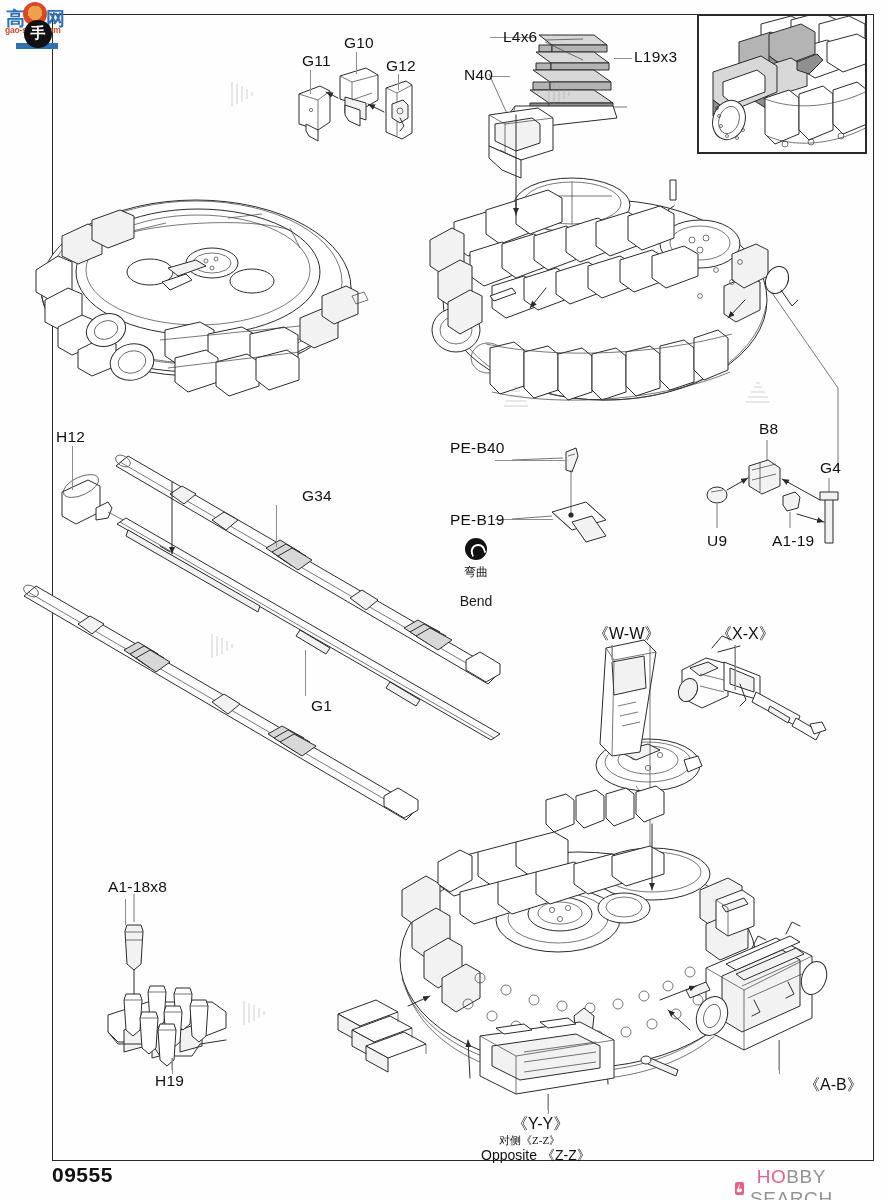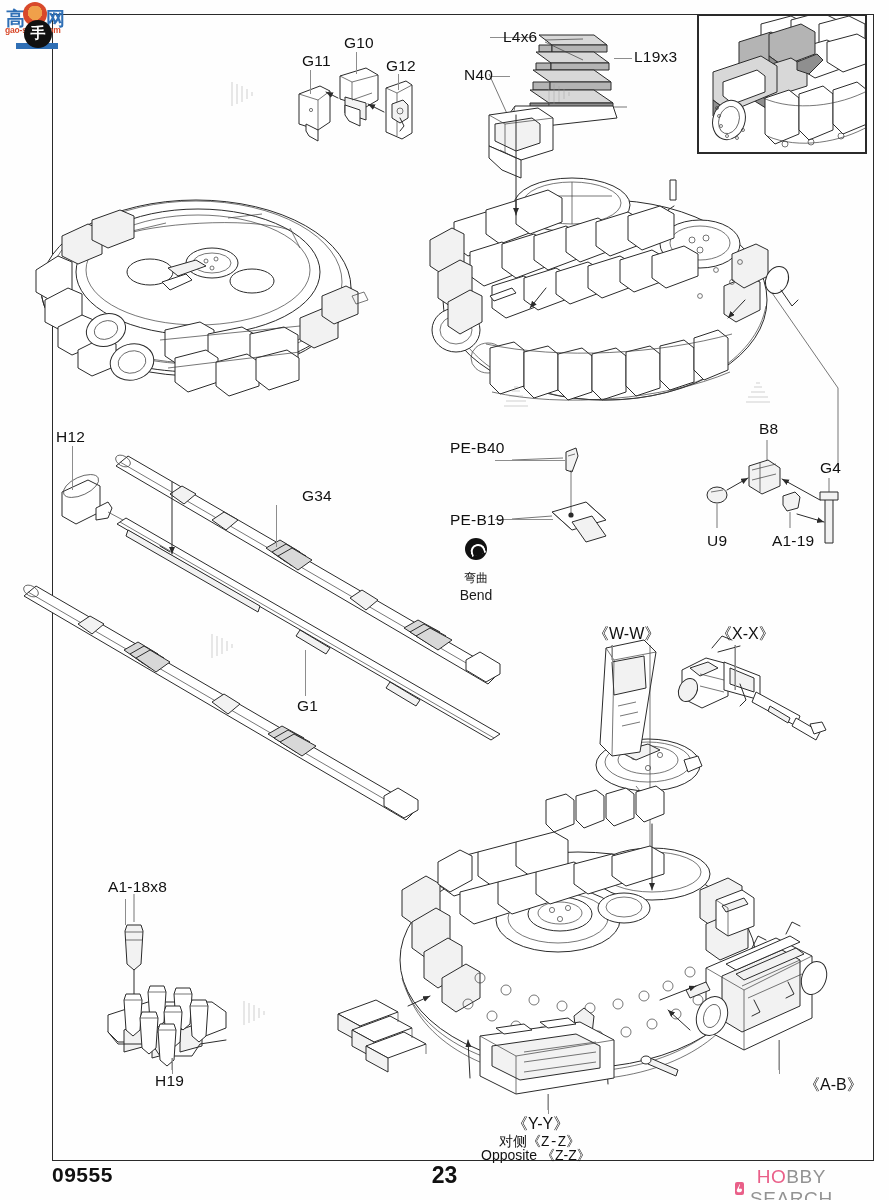--- a/index.html
+++ b/index.html
@@ -40,29 +40,29 @@
   .wm .blackdisc{position:absolute;left:20px;top:18px;width:28px;height:28px;border-radius:50%;background:#111;}
   .wm .blackdisc span{position:absolute;left:50%;top:50%;transform:translate(-50%,-52%);color:#fff;font-size:15px;font-weight:bold;font-family:"DejaVu Sans",sans-serif;}
   .wm .bluebar{position:absolute;left:12px;top:41px;width:42px;height:6px;background:#2f6fb5;}
 
   
   .inset{position:absolute;left:697px;top:14px;width:170px;height:140px;border:2px solid #2a2a2a;background:#fff;overflow:hidden;box-sizing:border-box;}
 
   
   .lbl{position:absolute;font-size:15.5px;color:#111;white-space:nowrap;letter-spacing:.2px;}
   .sect{position:absolute;font-size:16px;color:#111;white-space:nowrap;}
-  .cnsmall{position:absolute;font-size:14px;color:#111;white-space:nowrap;font-family:Liberation Mono, monospace;}
+  .cnsmall{position:absolute;font-size:11px;color:#111;white-space:nowrap;font-family:Liberation Serif, serif;}
   .ensmall{position:absolute;font-size:14px;color:#111;white-space:nowrap;text-align:right;}
 
   
   .bend{position:absolute;text-align:center;width:70px;}
   .bend .disc{width:22px;height:22px;border-radius:50%;background:#111;margin:0 auto;position:relative;}
   .bend .disc:after{content:"";position:absolute;left:5px;top:6px;width:11px;height:9px;border:2px solid #fff;border-radius:50% 50% 0 0 / 70% 70% 0 0;border-bottom:none;transform:rotate(-18deg);}
-  .bend .cn{font-size:12px;margin-top:10px;font-family:Liberation Sans, sans-serif;}
-  .bend .en{font-size:14px;margin-top:0px;}
+  .bend .cn{font-size:12px;margin-top:4px;font-family:Liberation Sans, sans-serif;}
+  .bend .en{font-size:14px;margin-top:12px;}
 
   
   .ld{position:absolute;background:#8d8d8d;}
   .ldv{width:1px;}
   .ldh{height:1px;}
 
   
   .chev{position:absolute;opacity:.30;}
   .chev svg{display:block;}
 
@@ -723,21 +723,21 @@
   <div class="ld ldv" style="left:548px;top:1094px;height:20px;"></div>
 
   <div class="lbl" style="left:302px;top:52px;">G11</div>
   <div class="lbl" style="left:344px;top:34px;">G10</div>
   <div class="lbl" style="left:386px;top:57px;">G12</div>
   <div class="lbl" style="left:503px;top:28px;">L4x6</div>
   <div class="lbl" style="left:634px;top:48px;">L19x3</div>
   <div class="lbl" style="left:452px;top:66px;margin-left:12px;">N40</div>
   <div class="lbl" style="left:56px;top:428px;">H12</div>
   <div class="lbl" style="left:258px;top:487px;margin-left:44px;">G34</div>
-  <div class="lbl" style="left:297px;top:697px;">G1</div>
+  <div class="lbl" style="left:311px;top:697px;">G1</div>
   <div class="lbl" style="left:450px;top:439px;">PE-B40</div>
   <div class="lbl" style="left:450px;top:511px;">PE-B19</div>
   <div class="lbl" style="left:759px;top:420px;">B8</div>
   <div class="lbl" style="left:820px;top:459px;">G4</div>
   <div class="lbl" style="left:707px;top:532px;">U9</div>
   <div class="lbl" style="left:772px;top:532px;">A1-19</div>
   <div class="lbl" style="left:108px;top:878px;">A1-18x8</div>
   <div class="lbl" style="left:155px;top:1072px;">H19</div>
 
   <div class="sect" style="left:593px;top:624px;">《W-W》</div>
@@ -749,21 +749,20 @@
   <div class="ensmall" style="left:481px;top:1147px;">Opposite  《Z-Z》</div>
 
   <div class="bend" style="left:441px;top:538px;">
     <div class="disc"></div>
     <div class="cn">弯曲</div>
     <div class="en">Bend</div>
   </div>
 
   <div class="footer">
     <div class="kitno">09555</div>
-    <div class="pageno">23</div>
     <div class="hs">
       <span class="hs-badge">
         <svg width="9" height="9" viewBox="0 0 9 9">
             <path d="M4.5,0 C6,2 3,3 4.5,5 C6.2,3.6 7.5,5.2 6.8,7 C6.2,8.4 3,9 2,7.4 C1,5.8 3.4,4.2 4.5,0 Z" fill="#fff"></path>
           </svg>
       </span>
       <span class="hs-txt">
         <span class="pink">HO</span><span class="grey">BBY SEARCH</span>
       </span>
     </div>

